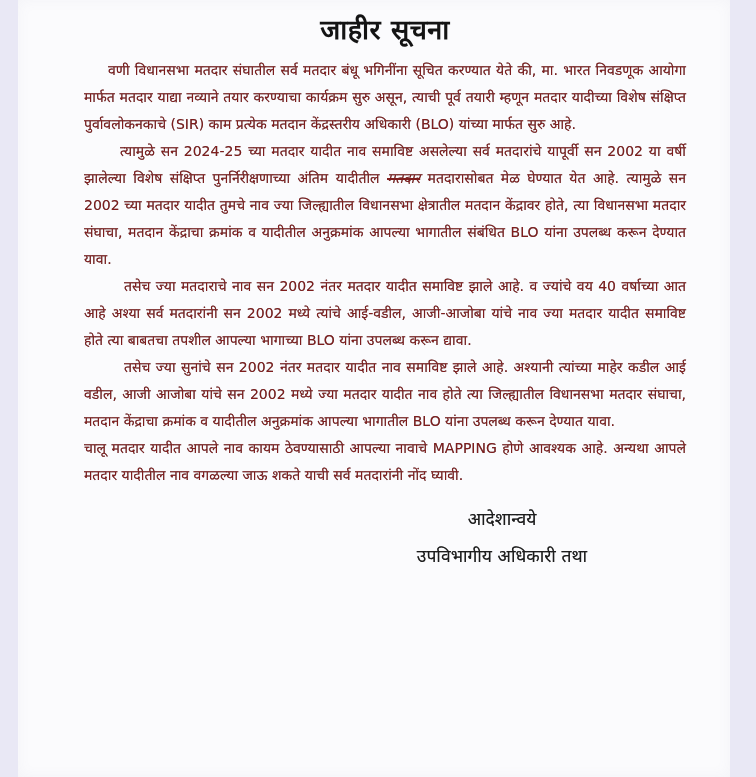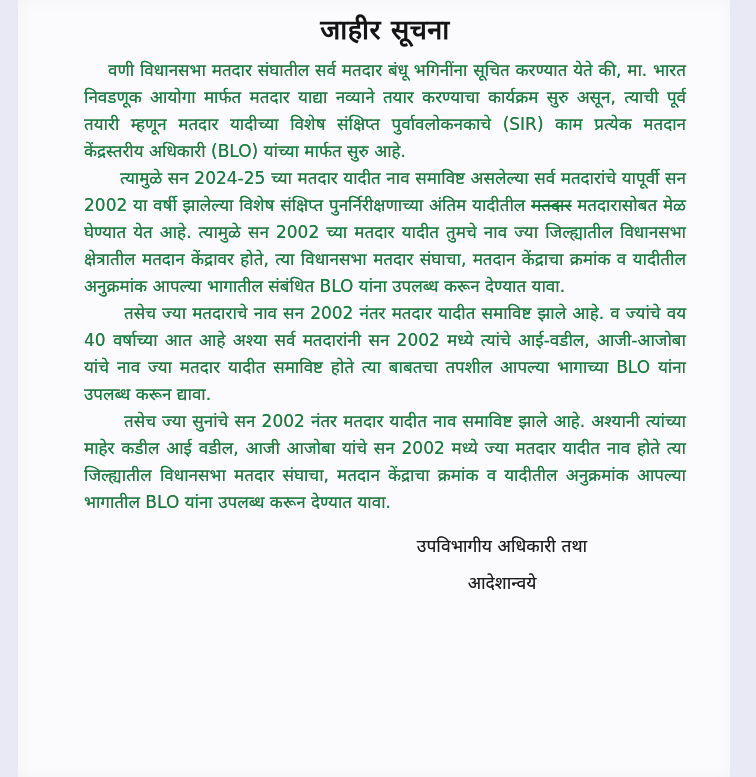--- a/index.html
+++ b/index.html
@@ -34,33 +34,34 @@
   .title {
     text-align: center;
     font-size: 27px;
     font-weight: bold;
     margin: 4px 0 10px 0;
     letter-spacing: 0.5px;
     color: #141414;
   }
   p.body-par {
     margin: 0;
-    font-size: 17px;
+    font-size: 14px;
     font-weight: 500;
     line-height: 27px;
     text-align: justify;
-    color: #15803d;
+    color: #7f1d1d;
     text-shadow: 0 0 0.6px rgba(20,20,20,0.55);
   }
   .ind-sm { text-indent: 24px; }
   .ind-md { text-indent: 36px; }
   .ind-lg { text-indent: 40px; }
   .strike {
     text-decoration: line-through;
     text-decoration-thickness: 2px;
+    font-style: italic;
   }
   .signature {
     margin: 12px 56px 0 auto;
     width: 256px;
     text-align: center;
     font-size: 17.5px;
     font-weight: 500;
     line-height: 37px;
     color: #1d1d1d;
     text-shadow: 0 0 0.6px rgba(20,20,20,0.55);
@@ -87,21 +88,22 @@
       <h1 class="title">जाहीर सूचना</h1>
 
       <p class="body-par ind-sm">वणी विधानसभा मतदार संघातील सर्व मतदार बंधू भगिनींना सूचित करण्यात येते की, मा. भारत निवडणूक आयोगा मार्फत मतदार याद्या नव्याने तयार करण्याचा कार्यक्रम सुरु असून, त्याची पूर्व तयारी म्हणून मतदार यादीच्या विशेष संक्षिप्त पुर्वावलोकनकाचे (SIR) काम प्रत्येक मतदान केंद्रस्तरीय अधिकारी (BLO) यांच्या मार्फत सुरु आहे.</p>
 
       <p class="body-par ind-md"><span>त्यामुळे सन 2024-25 च्या मतदार यादीत नाव समाविष्ट असलेल्या सर्व मतदारांचे यापूर्वी सन 2002 या वर्षी झालेल्या विशेष संक्षिप्त पुनर्निरीक्षणाच्या अंतिम यादीतील </span><span class="strike">मतदार</span><span> मतदारासोबत मेळ घेण्यात येत आहे. त्यामुळे सन 2002 च्या मतदार यादीत तुमचे नाव ज्या जिल्ह्यातील विधानसभा क्षेत्रातील मतदान केंद्रावर होते, त्या विधानसभा मतदार संघाचा, मतदान केंद्राचा क्रमांक व यादीतील अनुक्रमांक आपल्या भागातील संबंधित BLO यांना उपलब्ध करून देण्यात यावा.</span></p>
 
       <p class="body-par ind-lg">तसेच ज्या मतदाराचे नाव सन 2002 नंतर मतदार यादीत समाविष्ट झाले आहे. व ज्यांचे वय 40 वर्षाच्या आत आहे अश्या सर्व मतदारांनी सन 2002 मध्ये त्यांचे आई-वडील, आजी-आजोबा यांचे नाव ज्या मतदार यादीत समाविष्ट होते त्या बाबतचा  तपशील आपल्या भागाच्या BLO यांना उपलब्ध करून द्यावा.</p>
 
       <p class="body-par ind-lg">तसेच ज्या सुनांचे सन 2002 नंतर मतदार यादीत नाव समाविष्ट झाले आहे. अश्यानी त्यांच्या माहेर कडील आई वडील, आजी आजोबा यांचे सन 2002 मध्ये ज्या मतदार यादीत नाव होते त्या जिल्ह्यातील विधानसभा मतदार संघाचा, मतदान केंद्राचा क्रमांक व यादीतील अनुक्रमांक आपल्या भागातील BLO यांना उपलब्ध करून देण्यात यावा.</p>
 
+      <p class="body-par">चालू मतदार यादीत आपले नाव कायम ठेवण्यासाठी आपल्या नावाचे MAPPING होणे आवश्यक आहे. अन्यथा आपले मतदार यादीतील नाव वगळल्या जाऊ शकते याची सर्व मतदारांनी नोंद घ्यावी.</p>
 
       <div class="signature">
+        <div>आदेशान्वये</div>
         <div>उपविभागीय अधिकारी तथा</div>
-        <div>आदेशान्वये</div>
       </div>
 
     </div>
   </div>
 </div>
 
 </body></html>

